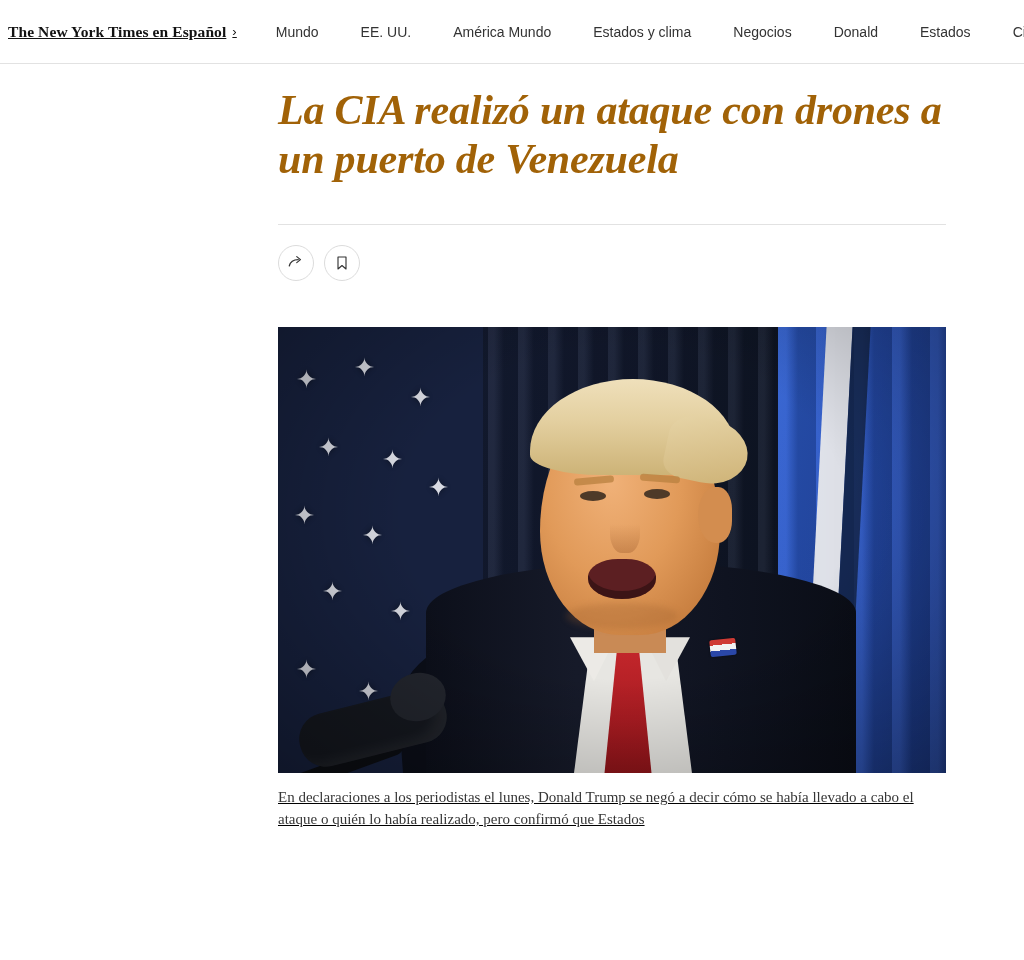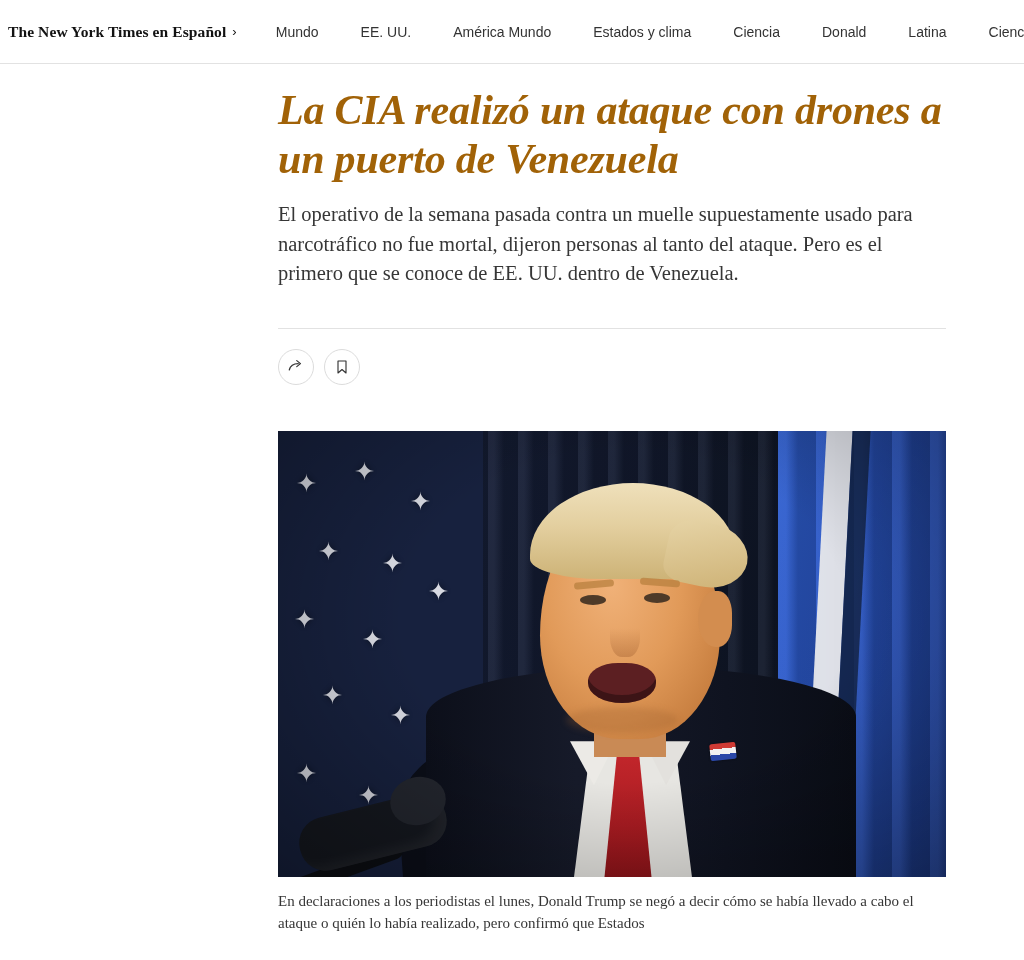--- a/index.html
+++ b/index.html
@@ -23,20 +23,21 @@
   }
   .brand {
     display: flex;
     align-items: center;
     font-family: "Liberation Serif", serif;
     font-weight: bold;
     font-size: 15.5px;
     color: #121212;
     letter-spacing: .1px;
     padding-right: 14px;
+    text-decoration: underline;
   }
   .brand .chev {
     font-family: "Liberation Sans", sans-serif;
     font-weight: 400;
     font-size: 13px;
     margin-left: 6px;
     color: #121212;
   }
   .nav-sep {
     width: 1px;
@@ -115,20 +116,21 @@
     justify-content: center;
     cursor: pointer;
     padding: 0;
   }
   .icon-btn svg { display: block; }
 
   
   .media {
     margin-top: 46px;
     width: 577px;
+    text-decoration: underline;
   }
   .photo {
     width: 668px;
     height: 446px;
     position: relative;
     overflow: hidden;
     background: #10131d;
   }
   
   .curtain {
@@ -360,33 +362,32 @@
   <a class="brand">
     <span>The New York Times en Español</span>
     <span class="chev">›</span>
   </a>
   <div class="nav-sep"></div>
   <nav class="nav-links">
     <a class="nav-link">Mundo</a>
     <a class="nav-link">EE. UU.</a>
     <a class="nav-link">América Mundo</a>
     <a class="nav-link">Estados y clima</a>
-    <a class="nav-link">Ciencia</a>
+    <a class="nav-link">Negocios</a>
     <a class="nav-link">Donald</a>
-    <a class="nav-link">Latina</a>
+    <a class="nav-link">Estados</a>
     <a class="nav-link">Ciencia de vida</a>
   </nav>
 </div>
 
 <div class="page">
   <article class="article">
 
     <h1 class="headline">La CIA realizó un ataque con drones a un puerto de Venezuela</h1>
 
-    <p class="summary">El operativo de la semana pasada contra un muelle supuestamente usado para narcotráfico no fue mortal, dijeron personas al tanto del ataque. Pero es el primero que se conoce de EE. UU. dentro de Venezuela.</p>
 
     <hr class="rule">
 
     <div class="actions">
       <button class="icon-btn" title="Compartir">
         <span>
           <svg width="18" height="18" viewBox="0 0 24 24" fill="none" stroke="#333" stroke-width="1.6" stroke-linecap="round" stroke-linejoin="round">
             <path d="M3 16c1.5-6 6.5-8.5 12-8.5"></path>
             <path d="M13 3.5l5 4-5 4"></path>
           </svg>

